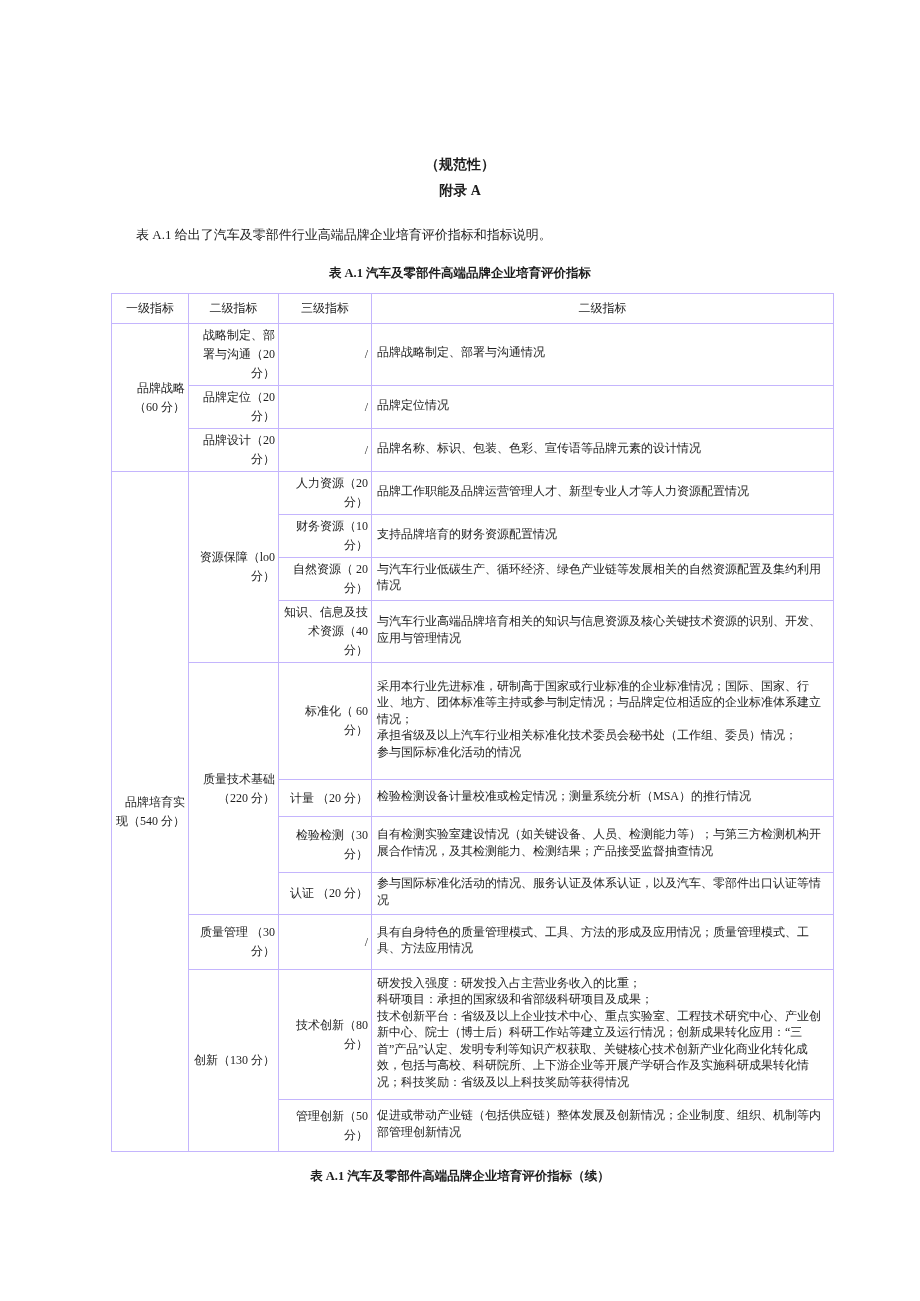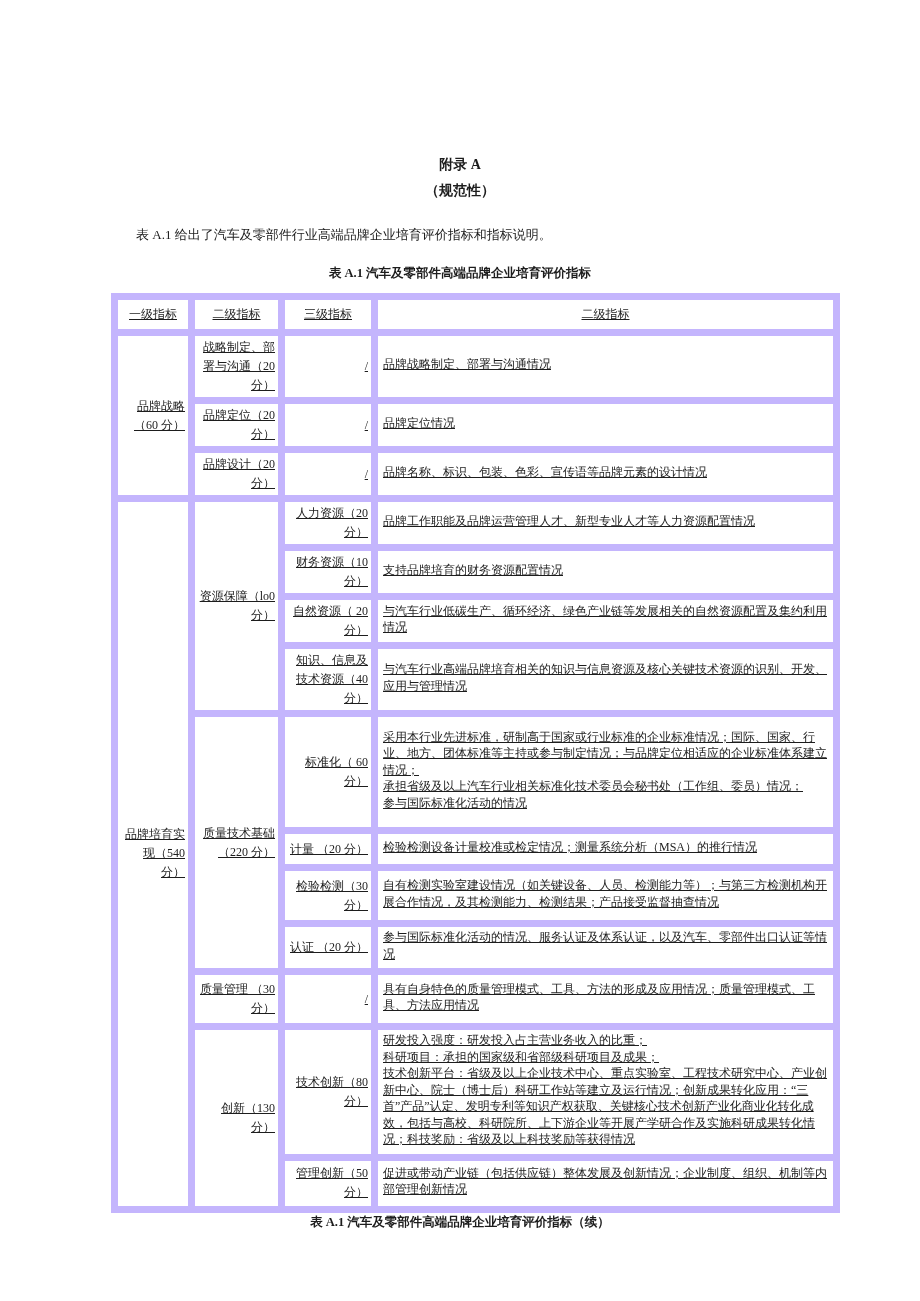--- a/index.html
+++ b/index.html
@@ -18,42 +18,42 @@
   }
   .caption{
     margin-top:20px;font-size:12.5px;font-weight:bold;line-height:18px;
   }
   .tbl-wrap{margin:11px 0 0 111px;}
   table.eval{
     border-collapse:collapse;table-layout:fixed;width:722px;
     font-size:12px;
   }
   table.eval td,table.eval th{
-    border:7px solid #c4b5fd;vertical-align:middle;
-    font-weight:normal;overflow:hidden;text-decoration:underline;
+    border:1px solid #c4b5fd;vertical-align:middle;
+    font-weight:normal;overflow:hidden;
   }
   table.eval{border:1.5px solid #454545;}
   th.hdr{height:27px;text-align:center;padding:1px 2px;}
   td.cell-l1,td.cell-l2,td.cell-l3{
     text-align:right;padding:2px 3px;line-height:19px;
   }
   td.cell-desc{
     text-align:left;padding:2px 5px 6px 5px;line-height:16.5px;
     white-space:pre-line;
   }
   .caption-continued{
-    margin-top:0;font-size:12.5px;font-weight:bold;line-height:18px;
+    margin-top:15px;font-size:12.5px;font-weight:bold;line-height:18px;
   }
 </style>
 </head>
 <body>
 
 <div class="page">
+  <div class="center doc-title">（规范性）</div>
   <div class="center doc-title">附录 A</div>
-  <div class="center doc-title">（规范性）</div>
 
   <p class="intro">表 A.1 给出了汽车及零部件行业高端品牌企业培育评价指标和指标说明。</p>
 
   <div class="center caption">表 A.1 汽车及零部件高端品牌企业培育评价指标</div>
 
   <div class="tbl-wrap">
     <table class="eval">
       <colgroup>
         <col style="width:77px">
           <col style="width:90px">

